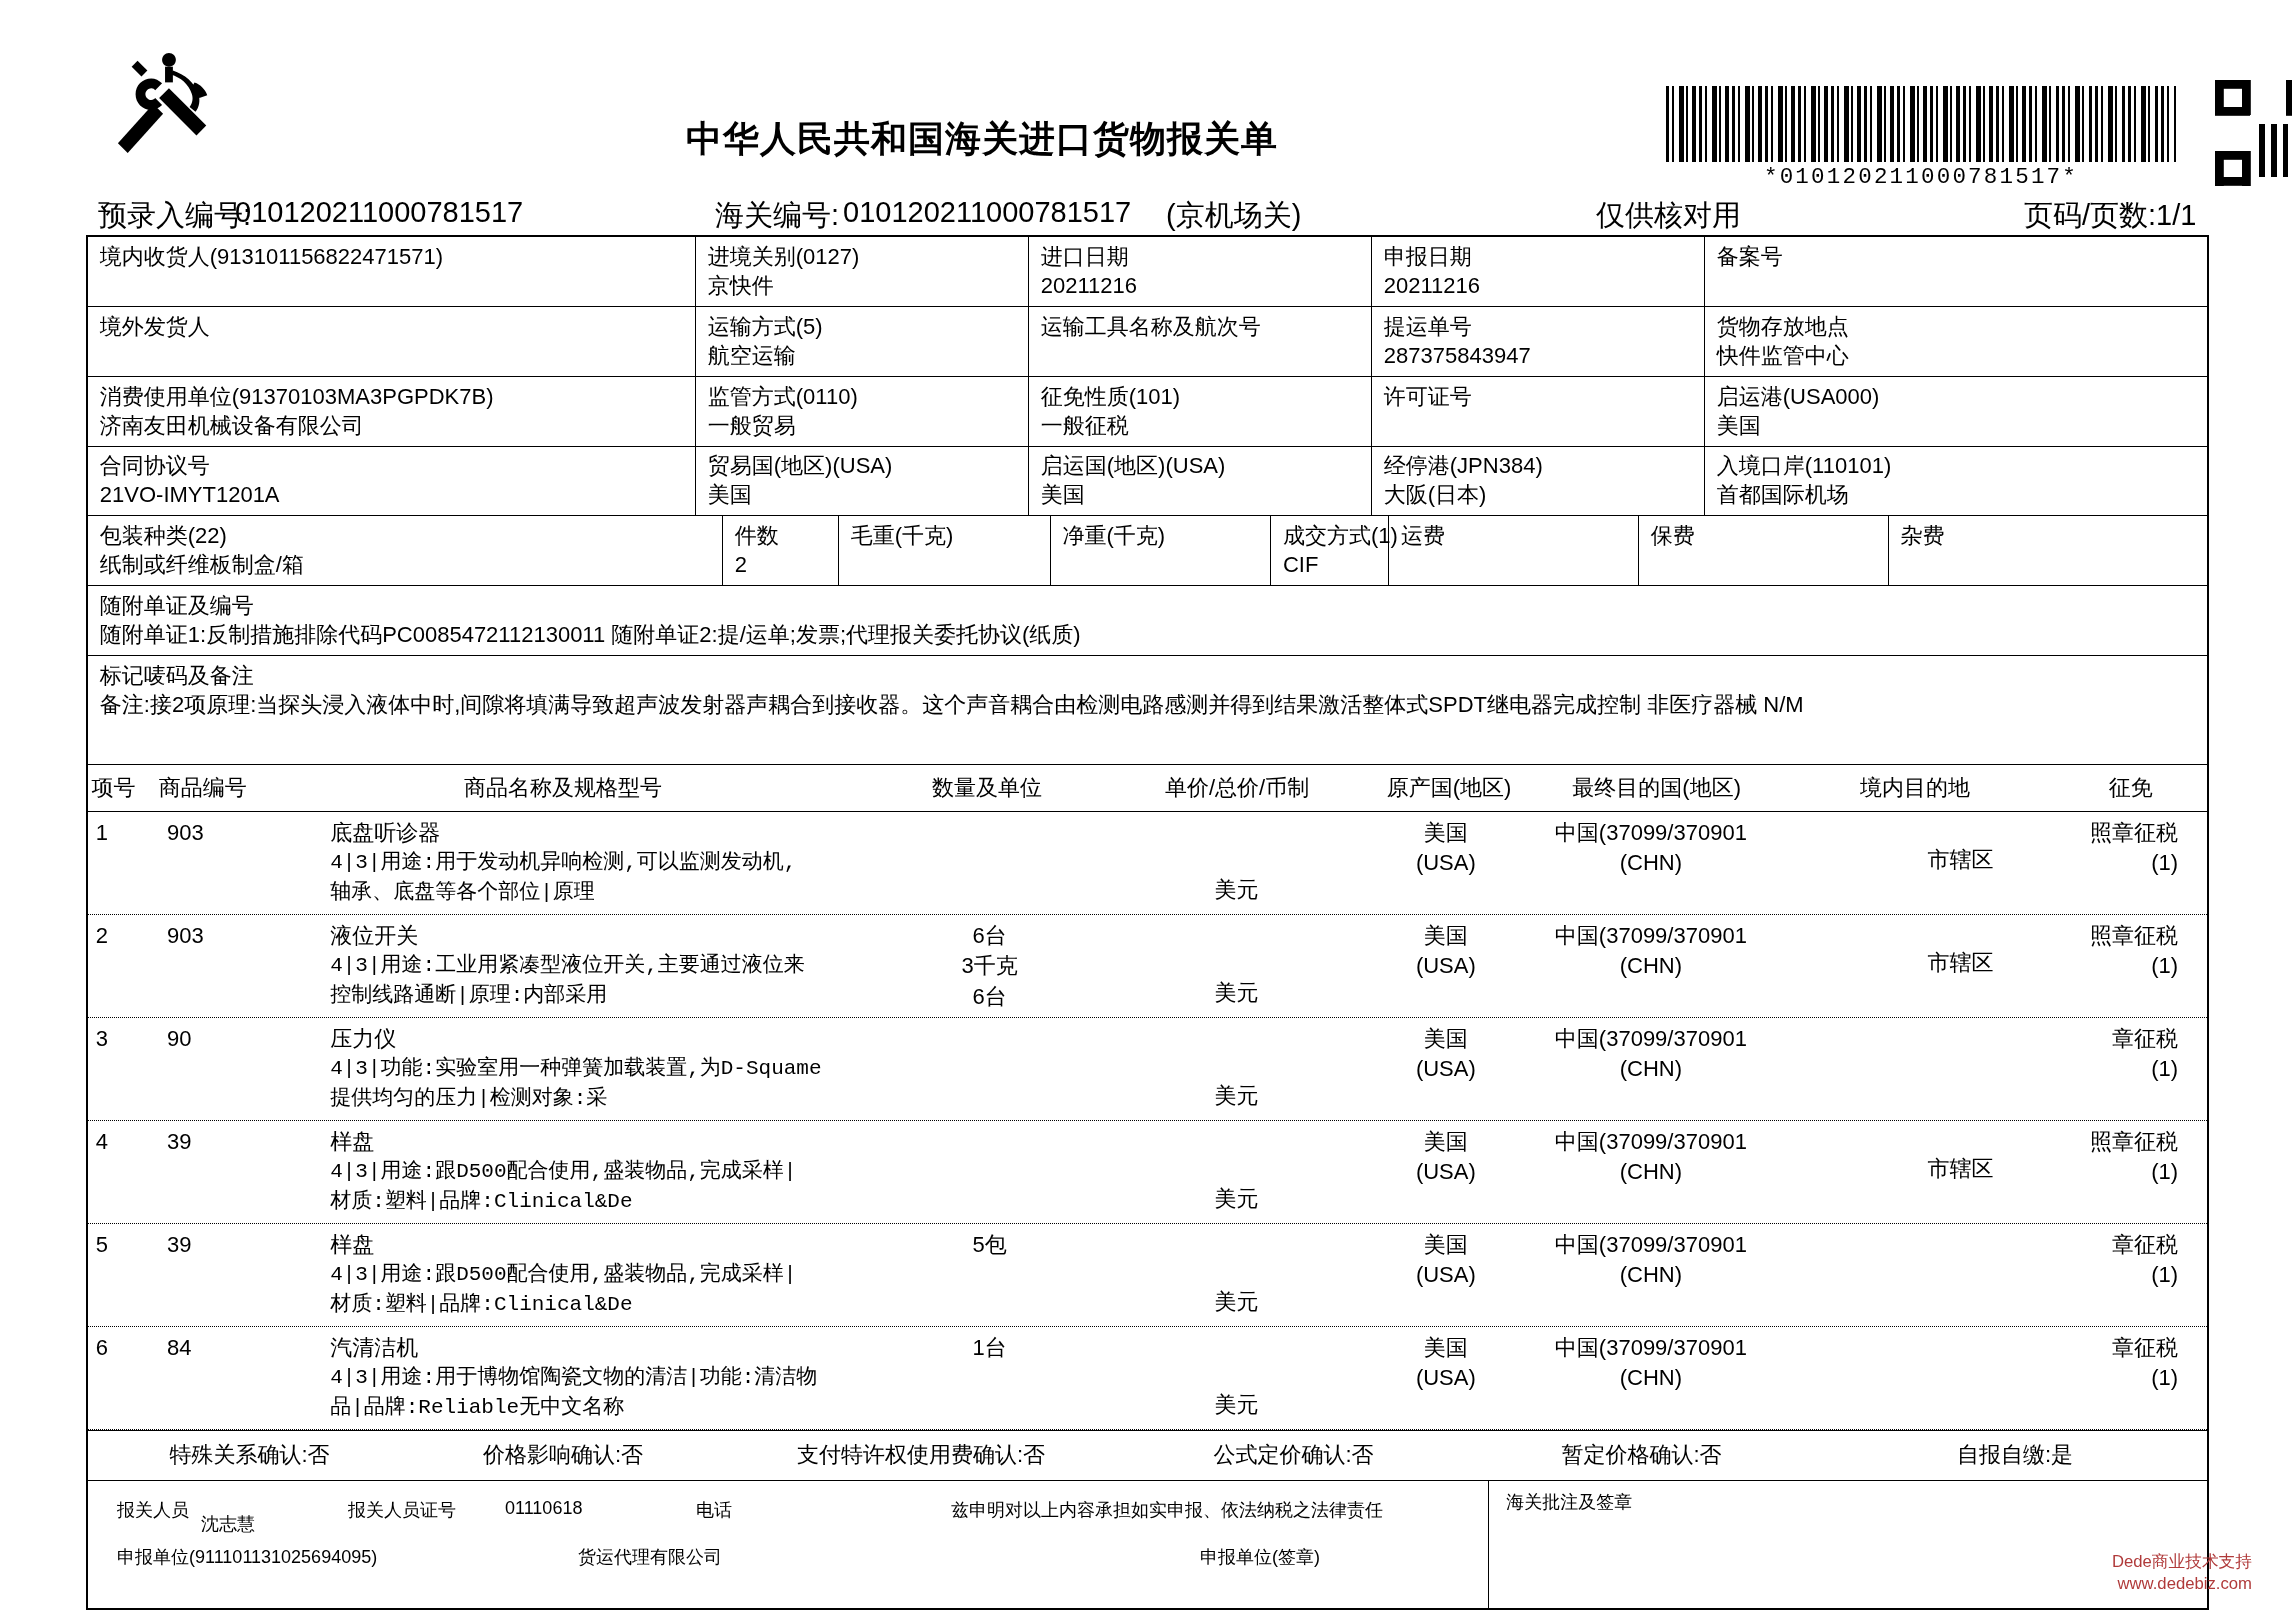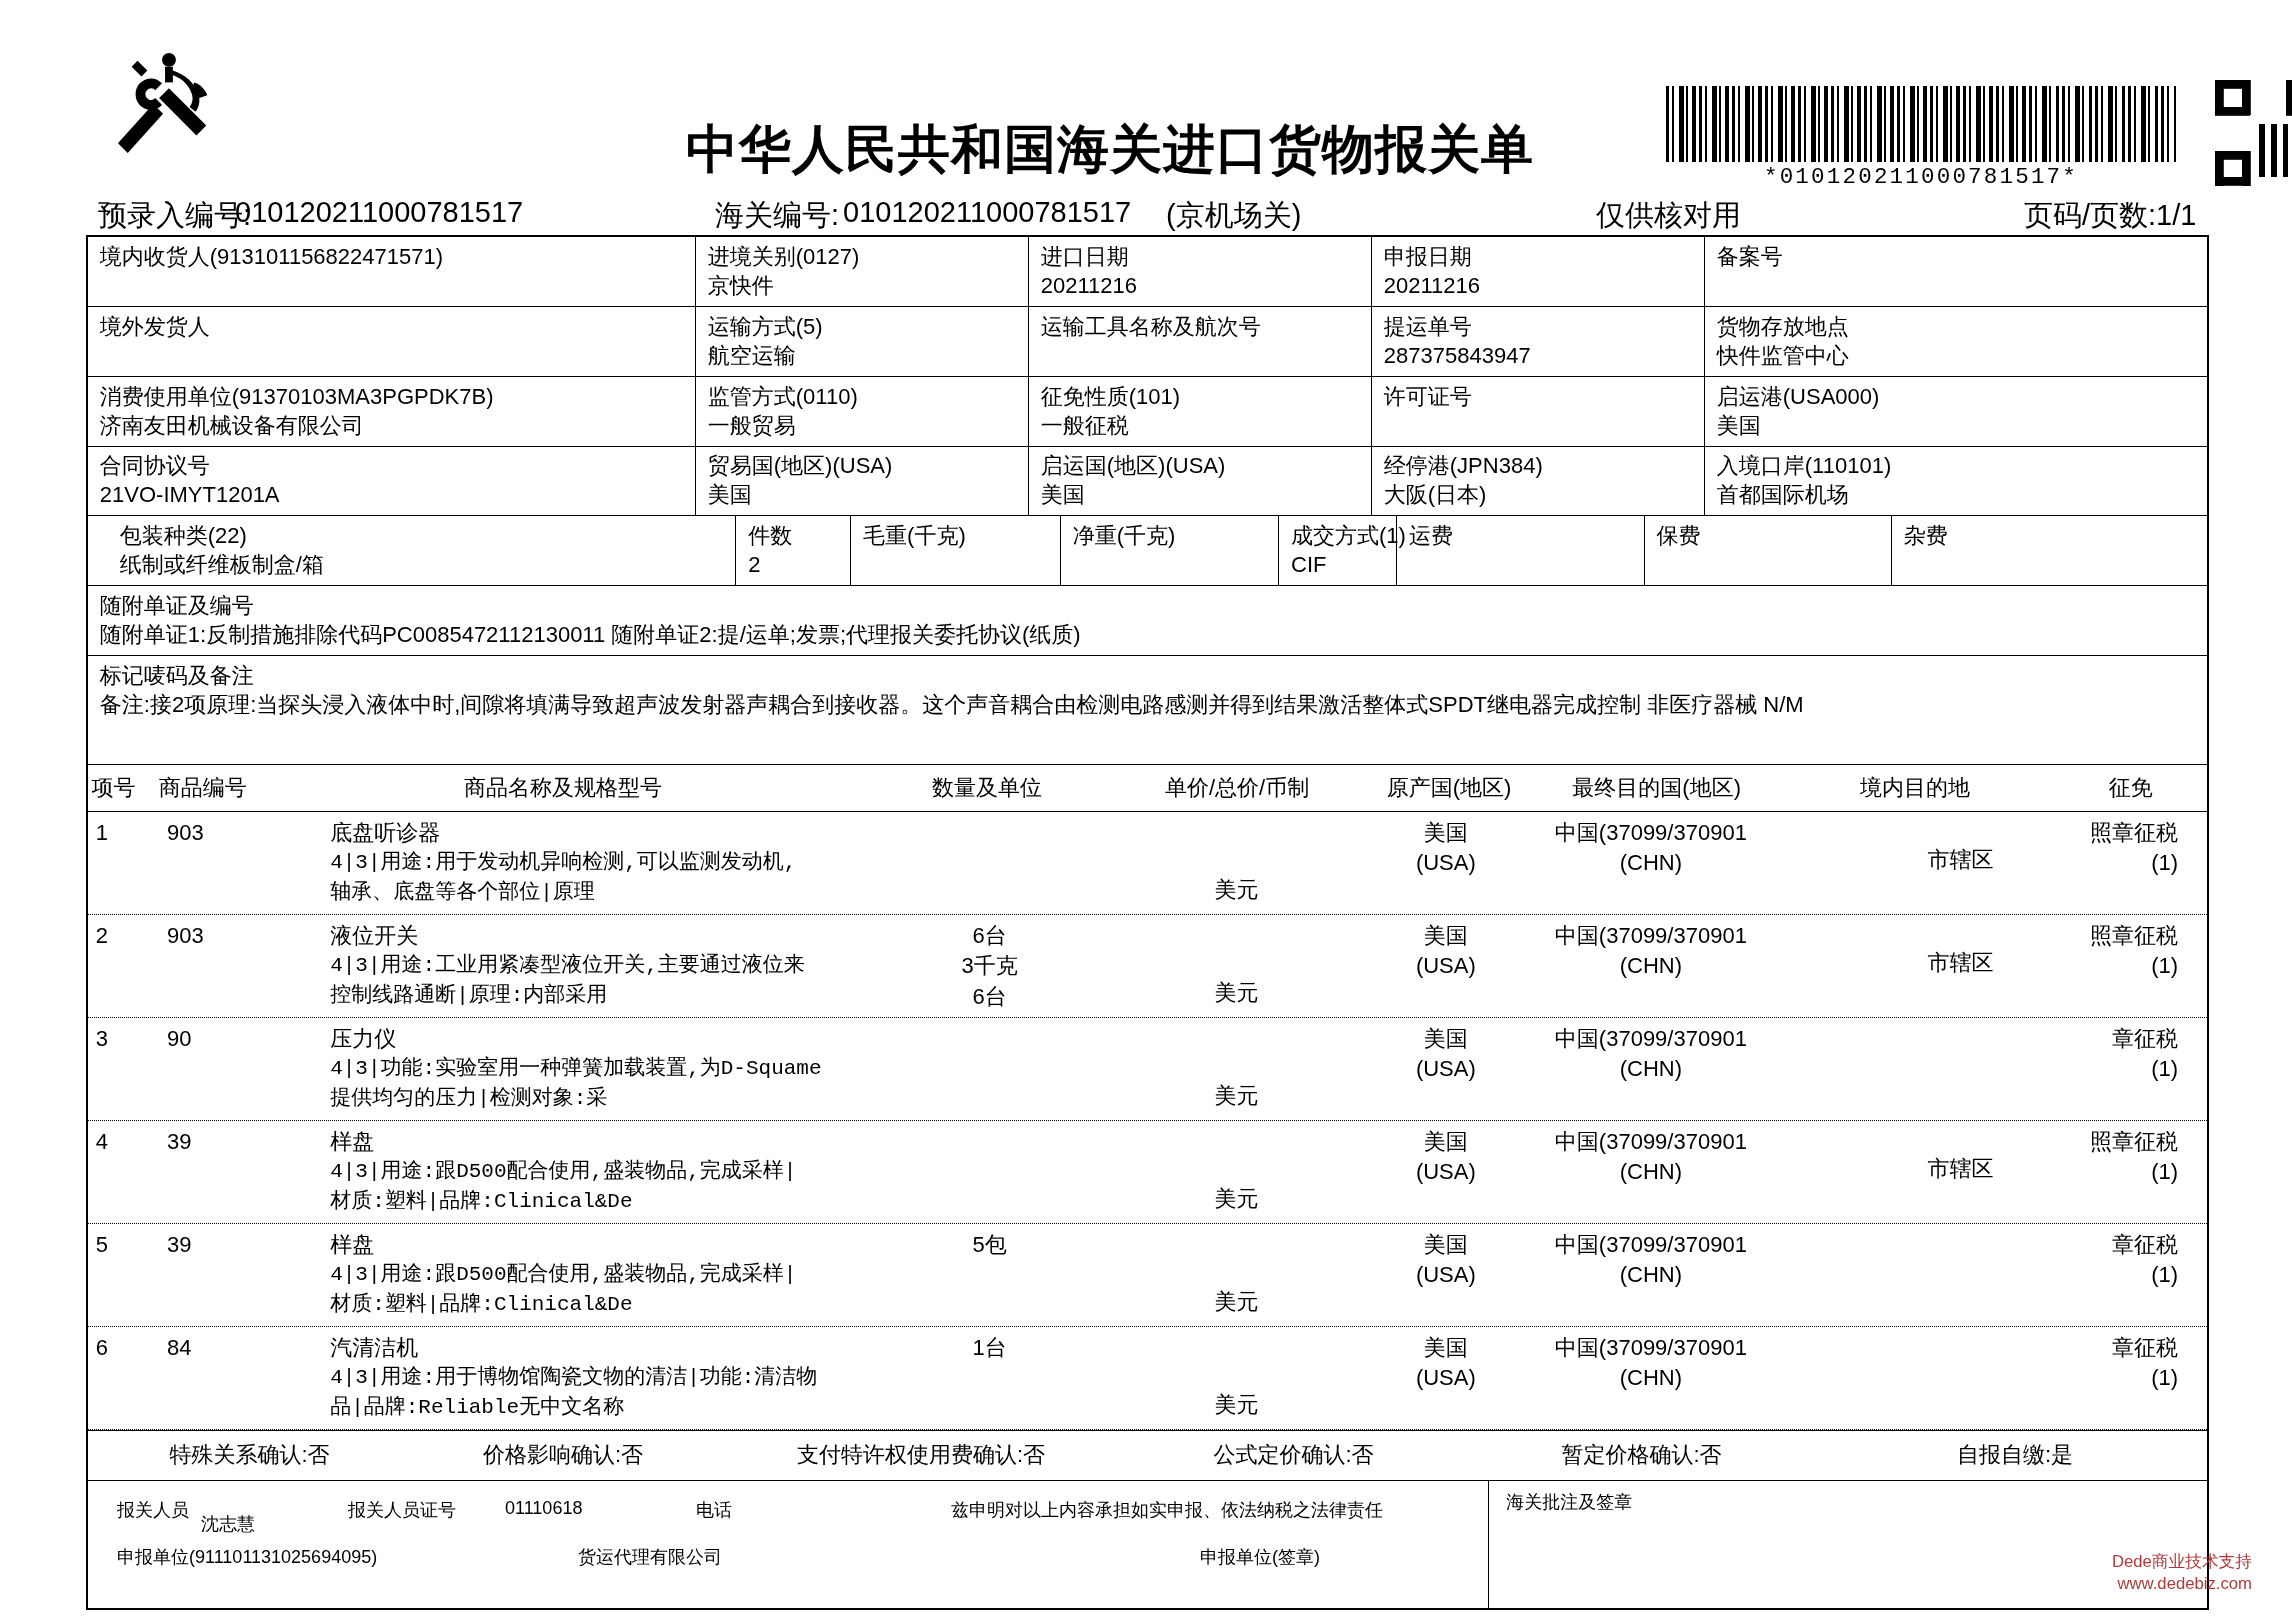--- a/index.html
+++ b/index.html
@@ -34,21 +34,21 @@
     position: absolute;
     left: 9.8px;
     top: 9.8px;
     width: 118px;
     height: 108px;
   }
   .doc-title {
     position: absolute;
     left: 588px;
     top: 76px;
-    font-size: 52px;
+    font-size: 36px;
     font-weight: bold;
     letter-spacing: 1px;
     white-space: nowrap;
   }
   .barcode-wrap {
     position: absolute;
     left: 1568px;
     top: 47px;
     width: 510px;
     text-align: center;
@@ -131,21 +131,21 @@
   .cell.full { width: 100%; }
 
   
   .c1 { width: 608px; }
   .c2 { width: 333px; }
   .c3 { width: 343px; }
   .c4 { width: 333px; }
   .c5 { width: 502px; }
 
   
-  .p1 { width: 649px; margin-left: 20px; }
+  .p1 { width: 649px; }
   .p2 { width: 118px; }
   .p3 { width: 216px; }
   .p4 { width: 225px; }
   .p5 { width: 118px; }
   .p6 { width: 255px; }
   .p7 { width: 255px; }
   .p8 { width: 325px; }
 
   
   .goods-head {

